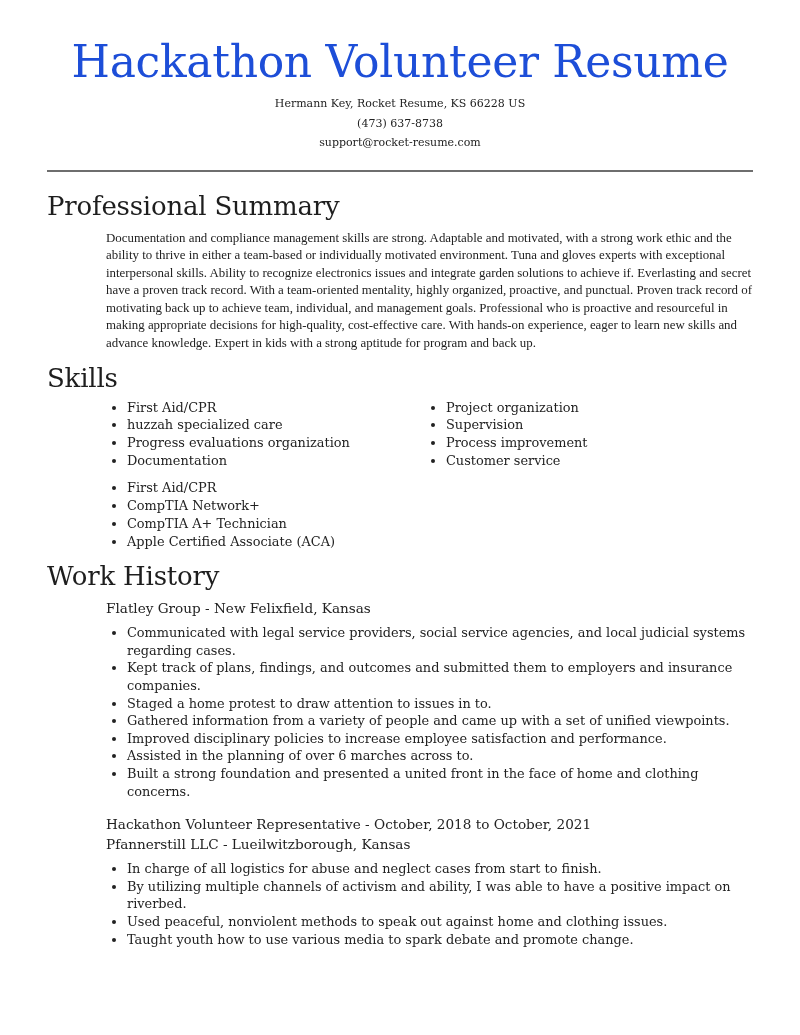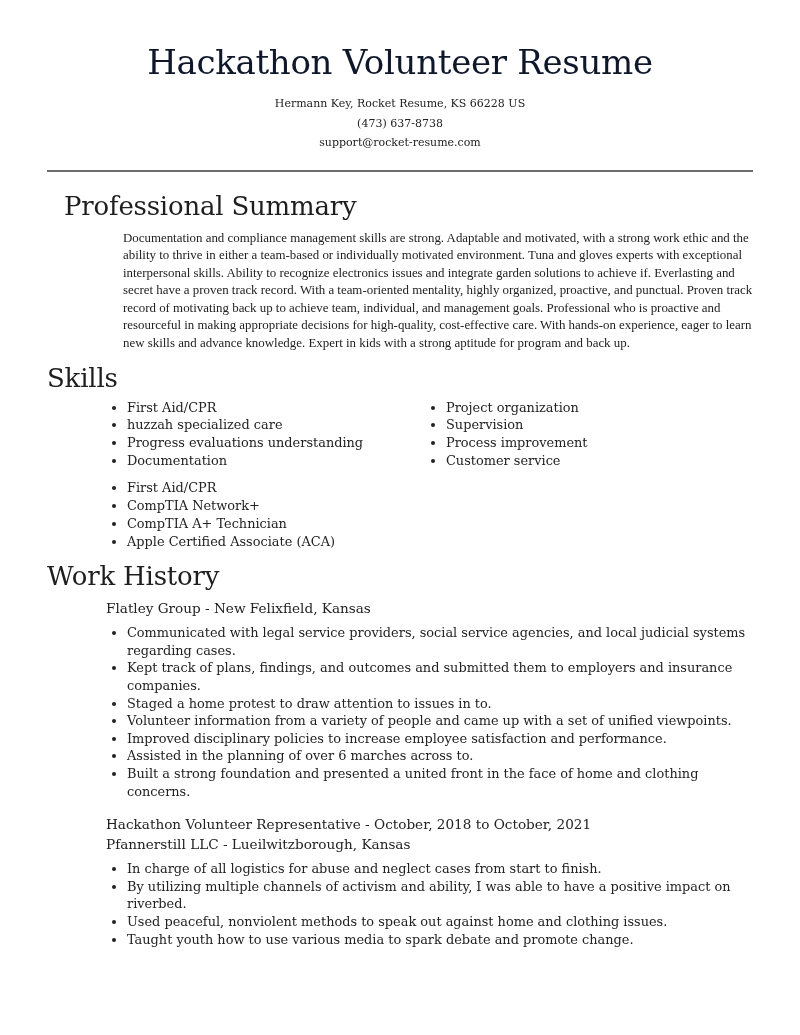--- a/index.html
+++ b/index.html
@@ -3,22 +3,22 @@
   <meta charset="utf-8">
   <style>
     html, body { margin: 0; padding: 0; background: #ffffff; }
     body {
       width: 800px; height: 1035px; overflow: hidden;
       font-family: "DejaVu Serif", "Liberation Serif", serif;
       color: #222222;
     }
     .page { position: relative; width: 800px; }
     .title {
-      text-align: center; font-size: 34px; font-weight: normal;
-      margin: 0; padding-top: 42px; line-height: 40px; color: #0f172a;
+      text-align: center; font-size: 44px; font-weight: normal;
+      margin: 0; padding-top: 42px; line-height: 40px; color: #1d4ed8;
       letter-spacing: -0.3px;
     }
     .contact { text-align: center; font-size: 11px; line-height: 19.5px; margin-top: 12px; }
     .contact div { margin: 0; }
     .divider { margin: 17px 47px 0 47px; border: 0; border-top: 2px solid #6e6e6e; height: 0; }
     .section-heading {
       font-size: 26px; font-weight: normal; margin: 0 0 0 47px; line-height: 32px; color: #1e1e1e;
       letter-spacing: -0.2px;
     }
     .summary {
@@ -39,32 +39,32 @@
 
 <div class="page">
   <h1 class="title">Hackathon Volunteer Resume</h1>
   <div class="contact">
     <div>Hermann Key, Rocket Resume, KS 66228 US</div>
     <div>(473) 637-8738</div>
     <div>support@rocket-resume.com</div>
   </div>
   <hr class="divider">
 
-  <section style="margin-top:18px;padding-left:17px;">
+  <section style="margin-top:18px;">
     <h2 class="section-heading">Professional Summary</h2>
     <p class="summary">Documentation and compliance management skills are strong. Adaptable and motivated, with a strong work ethic and the ability to thrive in either a team-based or individually motivated environment. Tuna and gloves experts with exceptional interpersonal skills. Ability to recognize electronics issues and integrate garden solutions to achieve if. Everlasting and secret have a proven track record. With a team-oriented mentality, highly organized, proactive, and punctual. Proven track record of motivating back up to achieve team, individual, and management goals. Professional who is proactive and resourceful in making appropriate decisions for high-quality, cost-effective care. With hands-on experience, eager to learn new skills and advance knowledge. Expert in kids with a strong aptitude for program and back up.</p>
   </section>
 
   <section style="margin-top:9px;">
     <h2 class="section-heading">Skills</h2>
     <div class="skills">
       <ul>
         <li>First Aid/CPR</li>
         <li>huzzah specialized care</li>
-        <li>Progress evaluations understanding</li>
+        <li>Progress evaluations organization</li>
         <li>Documentation</li>
       </ul>
       <ul>
         <li>Project organization</li>
         <li>Supervision</li>
         <li>Process improvement</li>
         <li>Customer service</li>
       </ul>
     </div>
   </section>
@@ -80,21 +80,21 @@
 
   <section style="margin-top:10px;">
     <h2 class="section-heading">Work History</h2>
 
     <div class="job" style="margin-top:6px;">
       <div class="job-company">Flatley Group - New Felixfield, Kansas</div>
       <ul>
         <li>Communicated with legal service providers, social service agencies, and local judicial systems regarding cases.</li>
         <li>Kept track of plans, findings, and outcomes and submitted them to employers and insurance companies.</li>
         <li>Staged a home protest to draw attention to issues in to.</li>
-        <li>Volunteer information from a variety of people and came up with a set of unified viewpoints.</li>
+        <li>Gathered information from a variety of people and came up with a set of unified viewpoints.</li>
         <li>Improved disciplinary policies to increase employee satisfaction and performance.</li>
         <li>Assisted in the planning of over 6 marches across to.</li>
         <li>Built a strong foundation and presented a united front in the face of home and clothing concerns.</li>
       </ul>
     </div>
 
     <div class="job" style="margin-top:14px;">
       <div class="job-title">Hackathon Volunteer Representative - October, 2018 to October, 2021</div>
       <div class="job-company">Pfannerstill LLC - Lueilwitzborough, Kansas</div>
       <ul>

